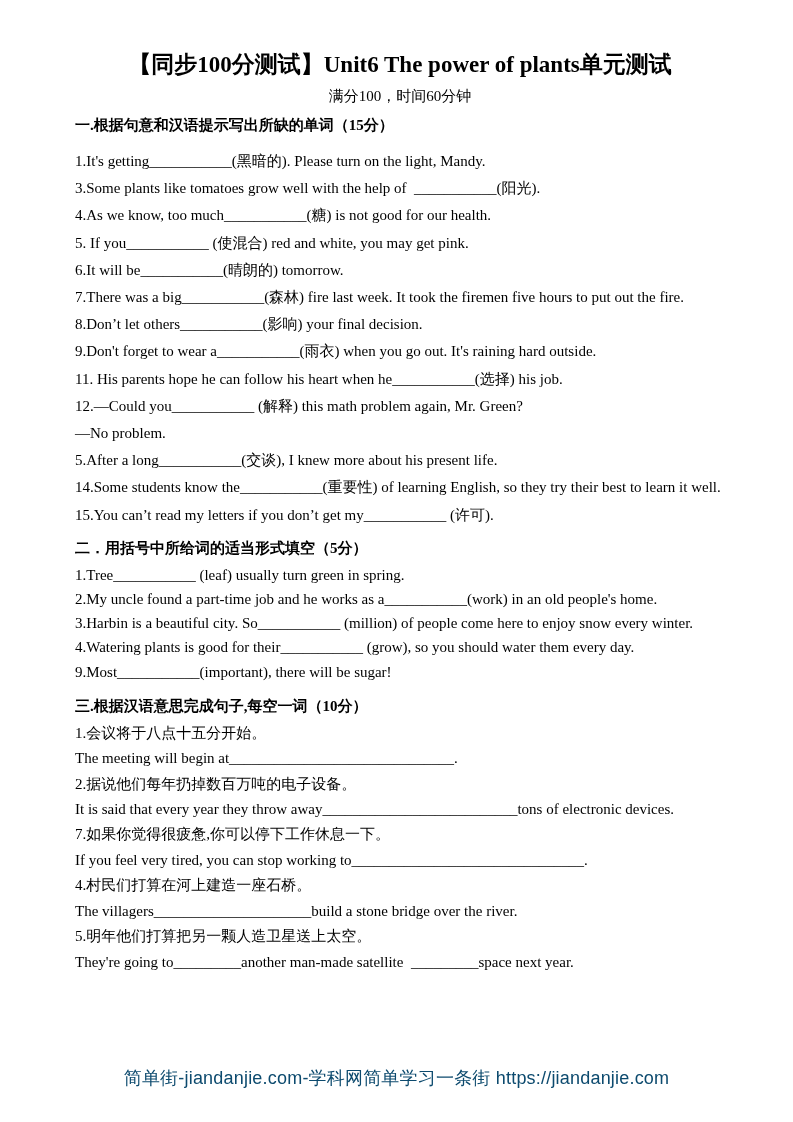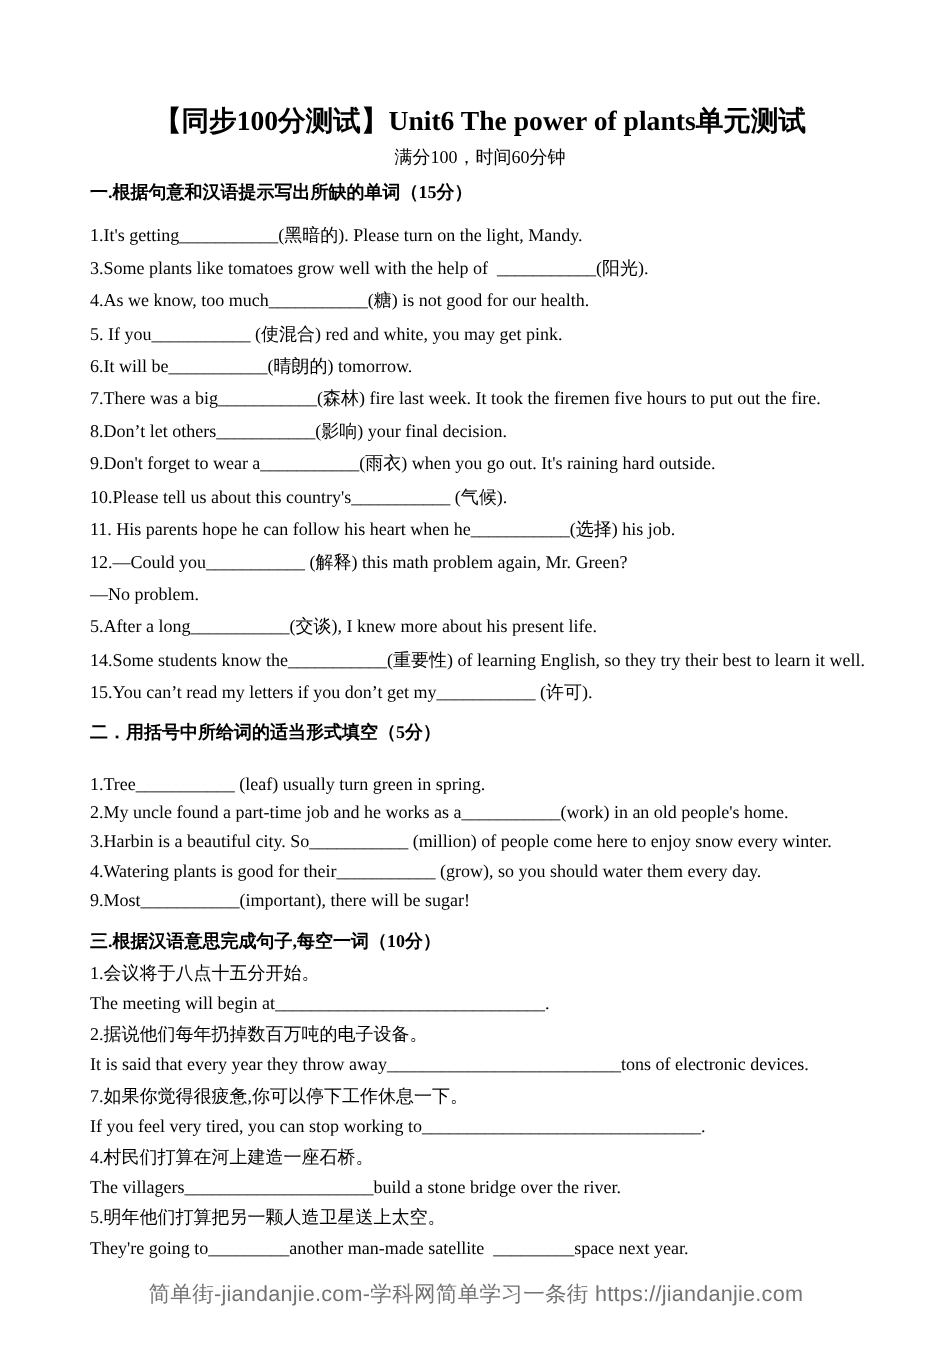--- a/index.html
+++ b/index.html
@@ -10,21 +10,21 @@
   .page {
     position: relative;
     width: 793px;
     height: 1122px;
     background: #ffffff;
     overflow: hidden;
     font-family: "Liberation Serif", "DejaVu Serif", serif;
     color: #000000;
   }
   .content {
-    padding: 84px 68px 0 75px;
+    padding: 48px 68px 0 75px;
   }
   .doc-title {
     text-align: center;
     font-weight: bold;
     font-size: 23px;
     line-height: 34px;
     margin: 0 0 0 0;
   }
   .doc-subtitle {
     text-align: center;
@@ -35,38 +35,38 @@
   }
   .sec-heading {
     font-weight: bold;
     font-size: 15px;
     line-height: 30px;
     white-space: pre-wrap;
   }
   .sec-heading.sh-2 { margin-top: 4px; }
   .sec-heading.sh-3 { margin-top: 7px; }
   .sec-lines { margin-top: 8px; }
-  .sec-lines.sec-2 { margin-top: 16px; }
+  .sec-lines.sec-2 { margin-top: 0; }
   .sec-lines.sec-3 { margin-top: 0; }
   .q-line {
     font-size: 15px;
     white-space: pre-wrap;
   }
   .sec-1 .q-line { line-height: 27.2px; }
   .sec-2 .q-line { line-height: 24.2px; }
   .sec-3 .q-line { line-height: 25.4px; }
   .page-footer {
     position: absolute;
     left: 0;
     right: 0;
     top: 1066px;
     text-align: center;
     font-family: "Liberation Sans", "DejaVu Sans", sans-serif;
     font-size: 18px;
-    color: #737373;
+    color: #0c4a6e;
     letter-spacing: 0.2px;
   }
 </style>
 </head>
 <body>
 
 <div class="page">
   <div class="content">
     <div class="doc-title">【同步100分测试】Unit6 The power of plants单元测试</div>
     <div class="doc-subtitle">满分100，时间60分钟</div>
@@ -74,21 +74,20 @@
         <div class="sec-heading sh-1">一.根据句意和汉语提示写出所缺的单词（15分）</div>
         <div class="sec-lines sec-1">
           <div class="q-line">1.It's getting___________(黑暗的). Please turn on the light, Mandy.</div>
           <div class="q-line">3.Some plants like tomatoes grow well with the help of  ___________(阳光).</div>
           <div class="q-line">4.As we know, too much___________(糖) is not good for our health.</div>
           <div class="q-line">5. If you___________ (使混合) red and white, you may get pink.</div>
           <div class="q-line">6.It will be___________(晴朗的) tomorrow.</div>
           <div class="q-line">7.There was a big___________(森林) fire last week. It took the firemen five hours to put out the fire.</div>
           <div class="q-line">8.Don’t let others___________(影响) your final decision.</div>
           <div class="q-line">9.Don't forget to wear a___________(雨衣) when you go out. It's raining hard outside.</div>
-          <div class="q-line">10.Please tell us about this country's___________ (气候).</div>
           <div class="q-line">11. His parents hope he can follow his heart when he___________(选择) his job.</div>
           <div class="q-line">12.—Could you___________ (解释) this math problem again, Mr. Green?</div>
           <div class="q-line">—No problem.</div>
           <div class="q-line">5.After a long___________(交谈), I knew more about his present life.</div>
           <div class="q-line">14.Some students know the___________(重要性) of learning English, so they try their best to learn it well.</div>
           <div class="q-line">15.You can’t read my letters if you don’t get my___________ (许可).</div>
         </div>
         <div class="sec-heading sh-2">二．用括号中所给词的适当形式填空（5分）</div>
         <div class="sec-lines sec-2">
           <div class="q-line">1.Tree___________ (leaf) usually turn green in spring.</div>

